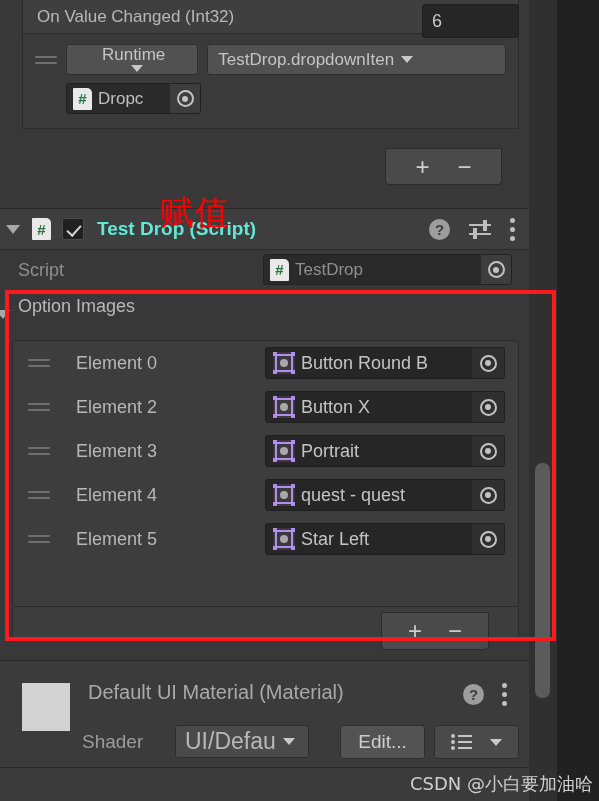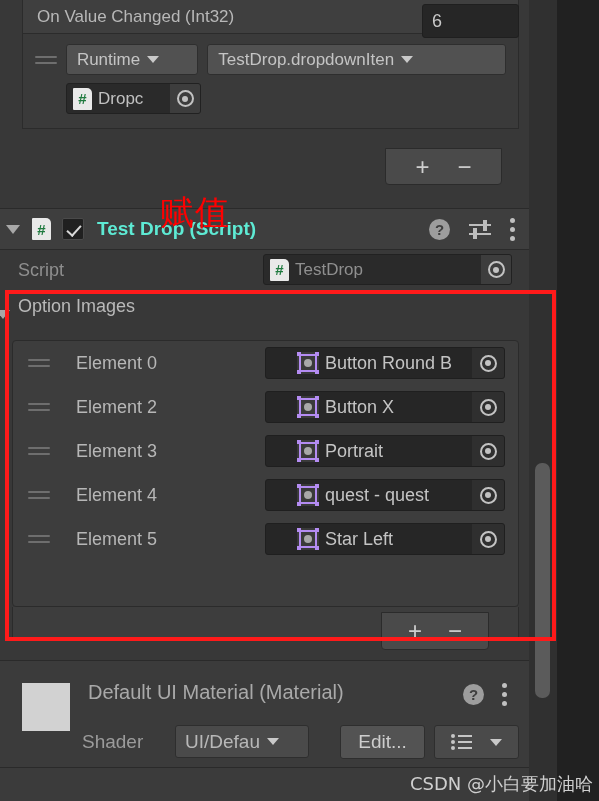--- a/index.html
+++ b/index.html
@@ -36,21 +36,21 @@
   .drag-handle { width: 22px; height: 14px; display: flex; flex-direction: column; justify-content: center; gap: 4px; }
   .drag-handle i { display: block; height: 2px; background: #6e6e6e; border-radius: 1px; }
   .ubtn {
     background: #515151; border: 1px solid #2e2e2e; border-radius: 3px;
     height: 31px; display: flex; align-items: center; padding: 0 7px 0 10px;
     color: #c4c4c4; font-size: 17px; white-space: nowrap; overflow: hidden;
   }
   .ubtn .cap { overflow: hidden; text-overflow: clip; }
   .caret { width: 0; height: 0; border-left: 6px solid transparent; border-right: 6px solid transparent;
            border-top: 7px solid #c9c9c9; margin-left: 7px; flex: none; }
-  .w-runtime { width: 133px; }
+  .w-runtime { width: 133px; flex-direction: column; }
   .w-method  { width: 300px; }
   .ovc-row2 { margin-top: 8px; margin-left: 31px; }
   .objfield {
     background: #2a2a2a; border: 1px solid #212121; border-radius: 3px; height: 31px;
     display: flex; align-items: center; color: #c1c1c1; font-size: 17px; overflow: hidden; position: relative;
   }
   .objfield .name { padding-left: 6px; white-space: nowrap; overflow: hidden; }
   .objfield .picker {
     margin-left: auto; width: 30px; height: 100%; background: #3d3d3d;
     display: flex; align-items: center; justify-content: center; flex: none;
@@ -147,21 +147,21 @@
   .arr-box {
     position: absolute; left: 12px; top: 340px; width: 507px; height: 267px;
     background: #3d3d3d; border: 1px solid #2b2b2b; border-radius: 4px;
   }
   .el-row { height: 44px; display: flex; align-items: center; position: relative; text-align: center; }
   .el-row .dh { margin-left: 15px; }
   .el-row .el-lbl { margin-left: 26px; color: #b7b7b7; font-size: 18px; }
   .el-field {
     position: absolute; left: 252px; top: 6px; width: 240px; height: 32px;
     background: #262626; border: 1px solid #1f1f1f; border-radius: 3px;
-    display: flex; align-items: center; overflow: hidden; padding-left: 24px;
+    display: flex; align-items: center; overflow: hidden;
   }
   .el-field .name { padding-left: 6px; color: #c4c4c4; font-size: 18px; white-space: nowrap; overflow: hidden; }
   .el-field .picker { margin-left: auto; width: 32px; height: 100%; background: #2f2f2f;
                       display: flex; align-items: center; justify-content: center; flex: none; }
 
   
   .sprite-ic {
     width: 22px; height: 22px; margin-left: 7px; flex: none; position: relative;
     background: #3a3a3a; border-radius: 2px;
   }
@@ -186,21 +186,21 @@
   
   .mat-sep { position: absolute; left: 0; top: 660px; width: 529px; height: 1px; background: #2a2a2a; }
   .mat-sec { position: absolute; left: 0; top: 661px; width: 529px; height: 106px; background: #3b3b3b; }
   .mat-swatch { position: absolute; left: 22px; top: 22px; width: 48px; height: 48px; background: #d2d2d2; }
   .mat-title { position: absolute; left: 88px; top: 20px; color: #a9a9a9; font-size: 20px; }
   .mat-icons { position: absolute; left: 463px; top: 22px; display: flex; align-items: center; gap: 18px; }
   .shader-lbl { position: absolute; left: 82px; top: 70px; color: #9b9b9b; font-size: 19px; }
   .shader-dd {
     position: absolute; left: 175px; top: 64px; width: 134px; height: 33px;
     background: #4a4a4a; border: 1px solid #2e2e2e; border-radius: 3px;
-    display: flex; align-items: center; padding: 0 6px 0 9px; color: #b8b8b8; font-size: 19px;
+    display: flex; align-items: center; padding: 0 6px 0 9px; color: #b8b8b8; font-size: 23px;
     overflow: hidden; white-space: nowrap;
   }
   .edit-btn {
     position: absolute; left: 340px; top: 64px; width: 85px; height: 34px;
     background: #535353; border: 1px solid #2e2e2e; border-radius: 3px;
     display: flex; align-items: center; justify-content: center; color: #cdcdcd; font-size: 19px;
   }
   .list-btn {
     position: absolute; left: 434px; top: 64px; width: 85px; height: 34px;
     background: #4a4a4a; border: 1px solid #2e2e2e; border-radius: 3px;

